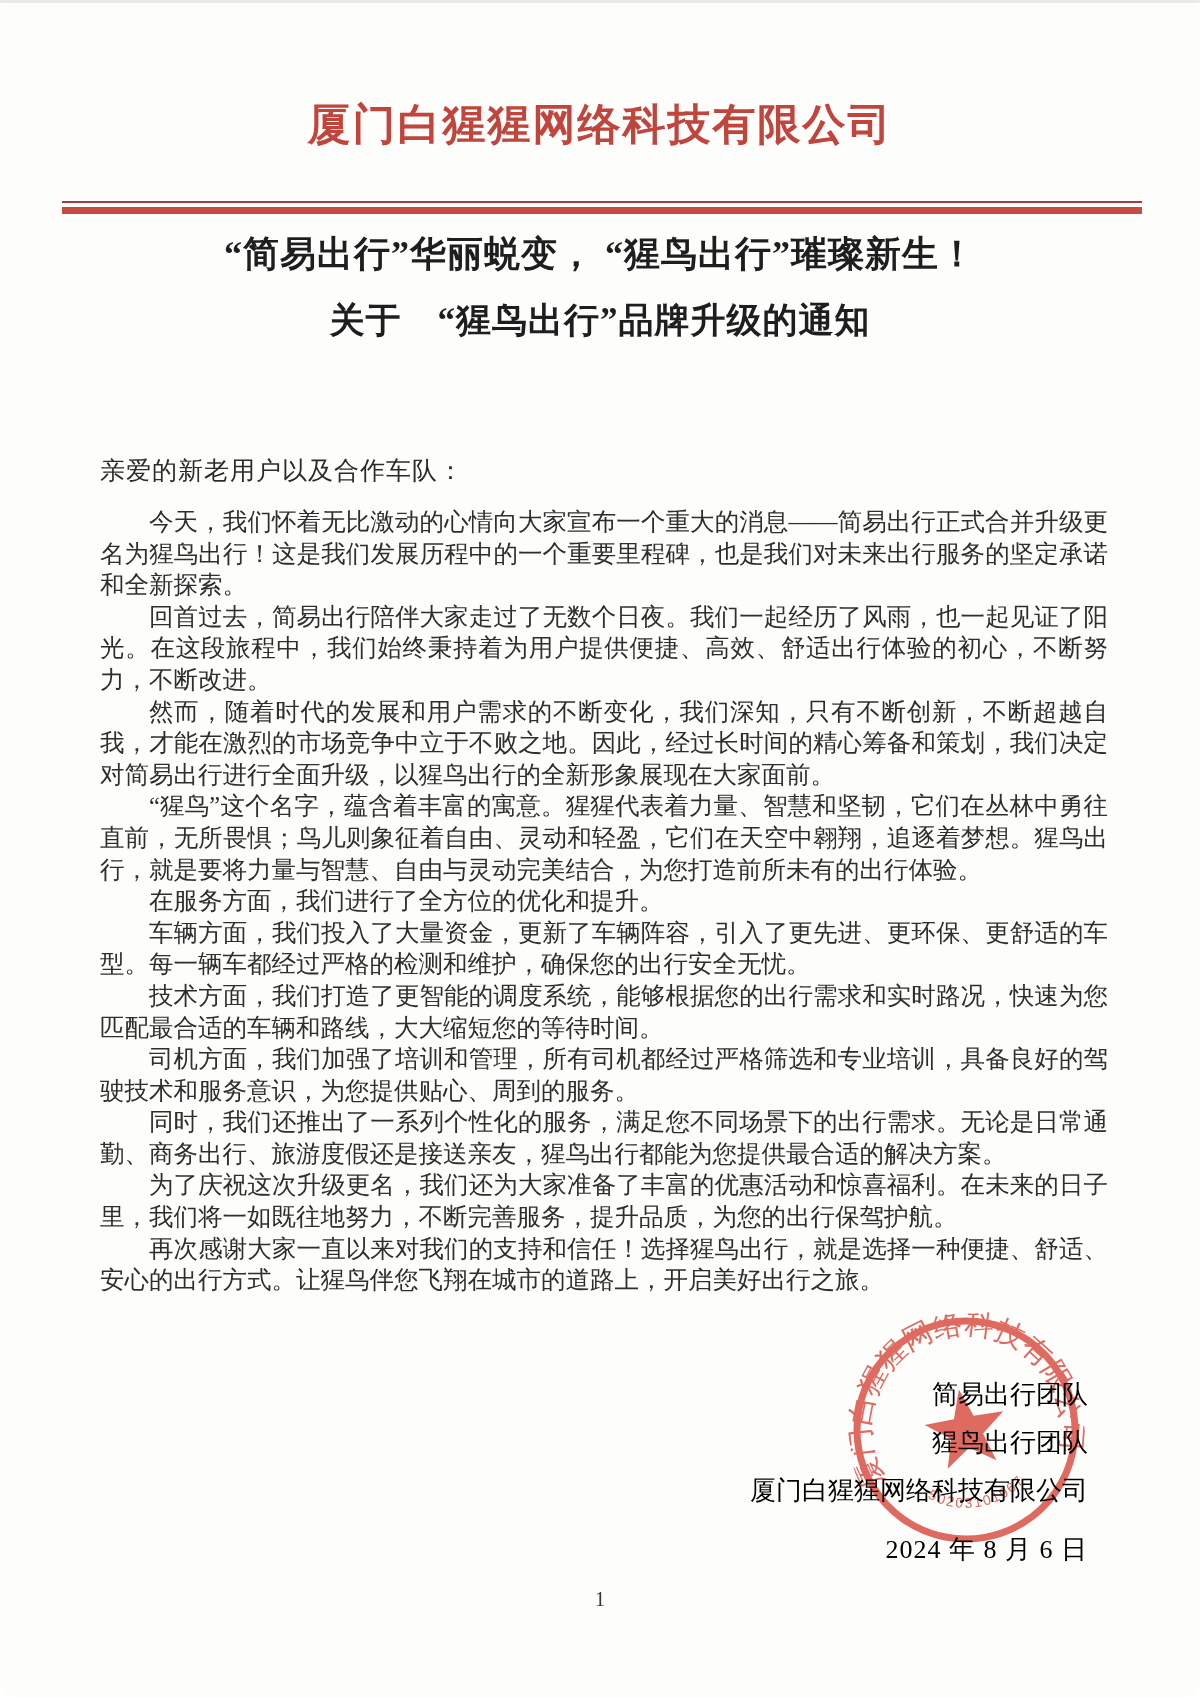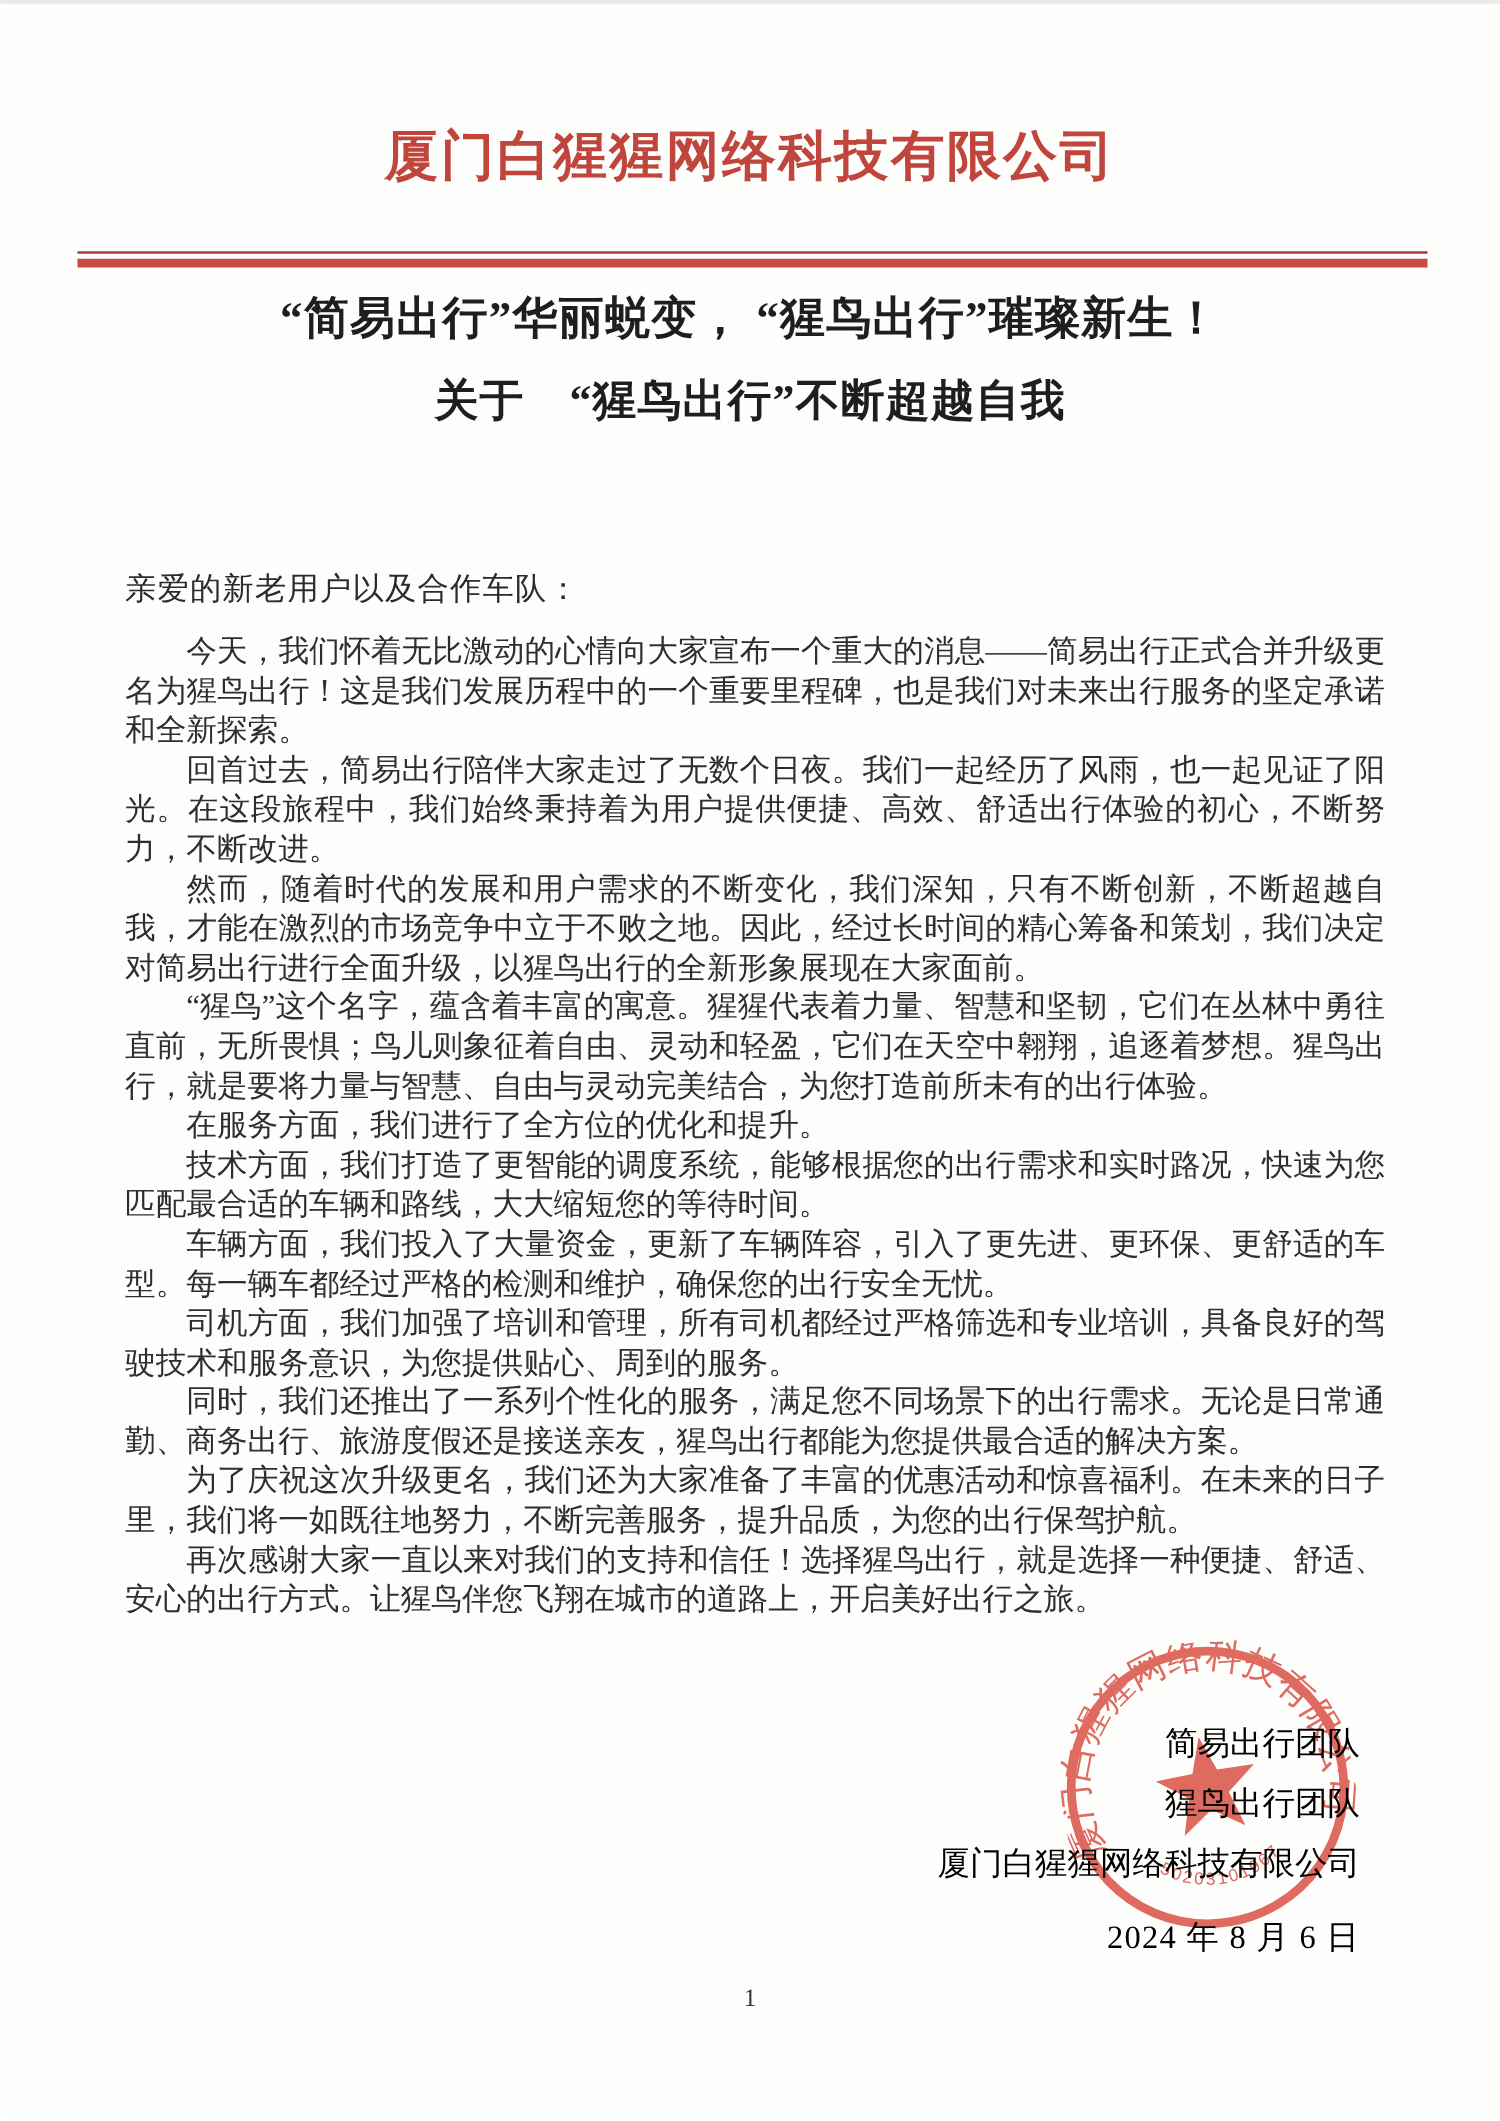--- a/index.html
+++ b/index.html
@@ -94,32 +94,32 @@
   <div class="company-title">厦门白猩猩网络科技有限公司</div>
 
   <div class="header-rule">
     <div class="rule-thin"></div>
     <div class="rule-gap"></div>
     <div class="rule-thick"></div>
   </div>
 
   <div class="headline">“简易出行”华丽蜕变， “猩鸟出行”璀璨新生！</div>
 
-  <div class="subject">关于　“猩鸟出行”不断超越自我</div>
+  <div class="subject">关于　“猩鸟出行”品牌升级的通知</div>
 
   <div class="salutation">亲爱的新老用户以及合作车队：</div>
 
   <div class="body-text">
     <p>今天，我们怀着无比激动的心情向大家宣布一个重大的消息——简易出行正式合并升级更名为猩鸟出行！这是我们发展历程中的一个重要里程碑，也是我们对未来出行服务的坚定承诺和全新探索。</p>
     <p>回首过去，简易出行陪伴大家走过了无数个日夜。我们一起经历了风雨，也一起见证了阳光。在这段旅程中，我们始终秉持着为用户提供便捷、高效、舒适出行体验的初心，不断努力，不断改进。</p>
     <p>然而，随着时代的发展和用户需求的不断变化，我们深知，只有不断创新，不断超越自我，才能在激烈的市场竞争中立于不败之地。因此，经过长时间的精心筹备和策划，我们决定对简易出行进行全面升级，以猩鸟出行的全新形象展现在大家面前。</p>
     <p>“猩鸟”这个名字，蕴含着丰富的寓意。猩猩代表着力量、智慧和坚韧，它们在丛林中勇往直前，无所畏惧；鸟儿则象征着自由、灵动和轻盈，它们在天空中翱翔，追逐着梦想。猩鸟出行，就是要将力量与智慧、自由与灵动完美结合，为您打造前所未有的出行体验。</p>
     <p>在服务方面，我们进行了全方位的优化和提升。</p>
+    <p>车辆方面，我们投入了大量资金，更新了车辆阵容，引入了更先进、更环保、更舒适的车型。每一辆车都经过严格的检测和维护，确保您的出行安全无忧。</p>
     <p>技术方面，我们打造了更智能的调度系统，能够根据您的出行需求和实时路况，快速为您匹配最合适的车辆和路线，大大缩短您的等待时间。</p>
-    <p>车辆方面，我们投入了大量资金，更新了车辆阵容，引入了更先进、更环保、更舒适的车型。每一辆车都经过严格的检测和维护，确保您的出行安全无忧。</p>
     <p>司机方面，我们加强了培训和管理，所有司机都经过严格筛选和专业培训，具备良好的驾驶技术和服务意识，为您提供贴心、周到的服务。</p>
     <p>同时，我们还推出了一系列个性化的服务，满足您不同场景下的出行需求。无论是日常通勤、商务出行、旅游度假还是接送亲友，猩鸟出行都能为您提供最合适的解决方案。</p>
     <p>为了庆祝这次升级更名，我们还为大家准备了丰富的优惠活动和惊喜福利。在未来的日子里，我们将一如既往地努力，不断完善服务，提升品质，为您的出行保驾护航。</p>
     <p>再次感谢大家一直以来对我们的支持和信任！选择猩鸟出行，就是选择一种便捷、舒适、安心的出行方式。让猩鸟伴您飞翔在城市的道路上，开启美好出行之旅。</p>
   </div>
 
   <div class="signature-block">
     <div>简易出行团队</div>
     <div>猩鸟出行团队</div>
     <div>厦门白猩猩网络科技有限公司</div>

